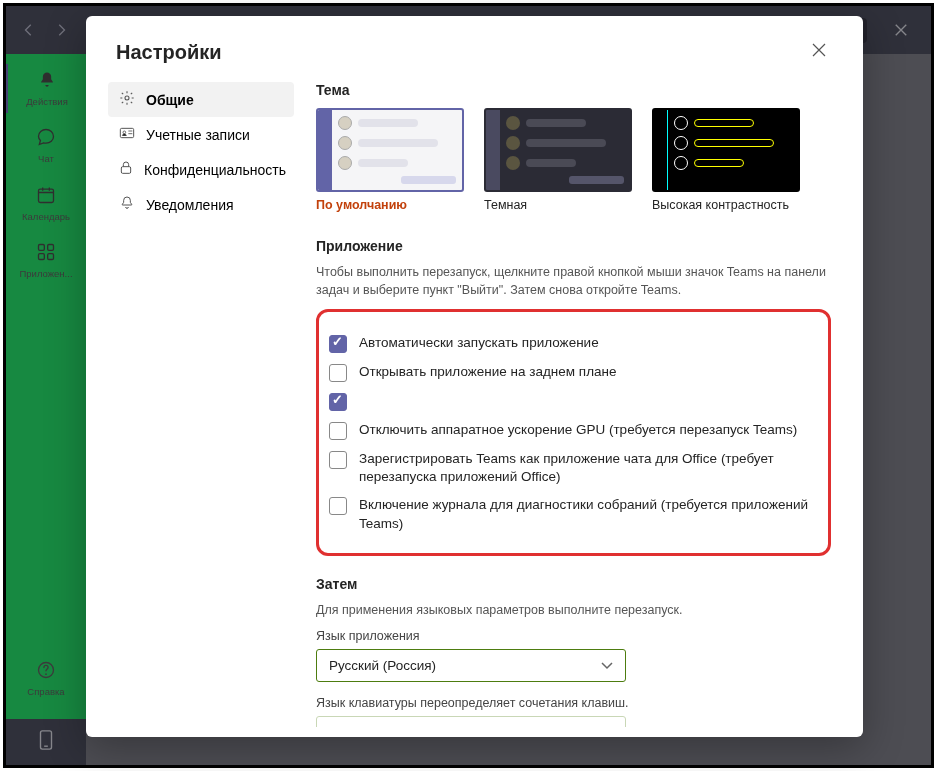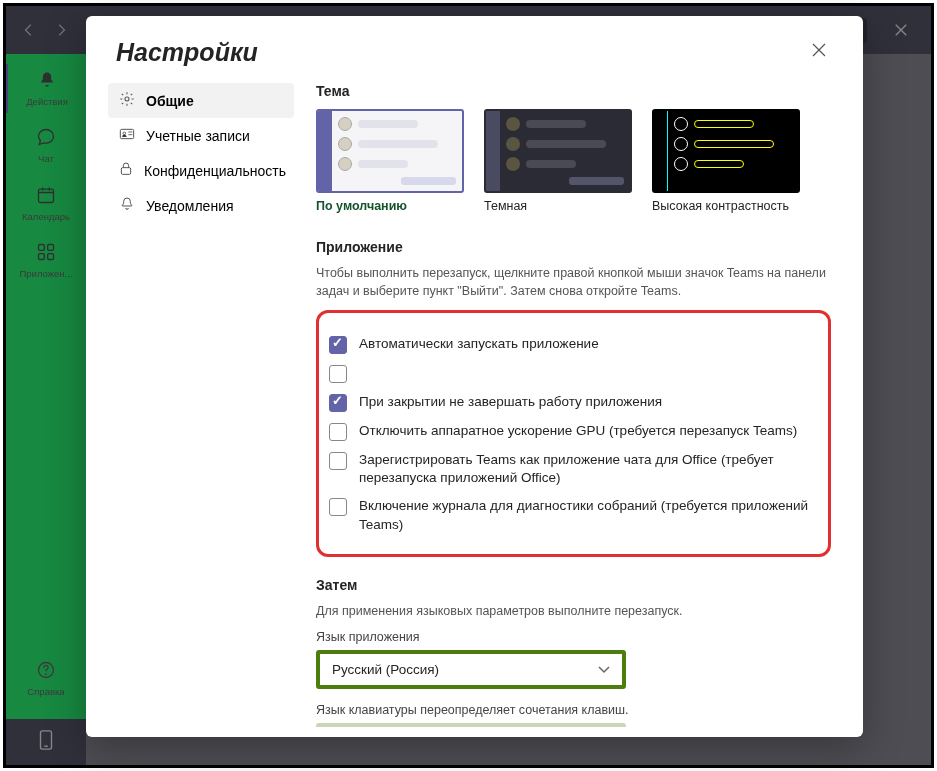--- a/index.html
+++ b/index.html
@@ -29,41 +29,41 @@
 
     
     .bg-content { flex: 1; background: #6f6f78; position: relative; }
 
     
     .overlay { position: absolute; inset: 0; background: rgba(0,0,0,0.30); pointer-events: none; }
 
     .modal { position: absolute; left: 80px; top: 10px; right: 68px; bottom: 28px; background: #fff; border-radius: 6px; box-shadow: 0 10px 40px rgba(0,0,0,0.3); display: flex; flex-direction: column; overflow: hidden; pointer-events: auto; }
 
     .modal-header { padding: 22px 30px 16px 30px; display: flex; justify-content: space-between; align-items: center; }
-    .modal-title { font-size: 25px; font-weight: 700; color: #242424; font-style: italic; }
+    .modal-title { font-size: 20px; font-weight: 700; color: #242424; }
     .modal-close { width: 28px; height: 28px; color: #555; font-size: 18px; background: none; border: none; cursor: pointer; font-family: inherit; }
 
     .modal-body { flex: 1; display: flex; overflow: hidden; padding: 0 28px 10px 22px; }
 
     .settings-nav { width: 200px; padding-right: 14px; }
     .settings-nav .nav-row { display: flex; align-items: center; gap: 10px; padding: 8px 10px; border-radius: 4px; color: #000000; font-size: 14px; cursor: pointer; }
     .settings-nav .nav-row.active { background: #f2f2f2; font-weight: 600; }
     .settings-nav .nav-icon { width: 18px; color: #555; font-size: 15px; text-align:center; }
 
     .settings-content { flex: 1; overflow-y: auto; padding-left: 8px; padding-right: 4px; }
 
     .sec-title { font-size: 14px; font-weight: 700; color: #242424; margin-bottom: 10px; }
     .sec-desc { font-size: 12.5px; color: #555; margin-bottom: 10px; line-height: 1.4; }
 
     .themes { display: flex; gap: 20px; margin-bottom: 26px; }
     .theme-card { display: flex; flex-direction: column; gap: 6px; cursor: pointer; }
     .theme-thumb { width: 148px; height: 84px; border: 2px solid transparent; border-radius: 3px; overflow: hidden; position: relative; }
     .theme-card.selected .theme-thumb { border-color: #6264a7; }
     .theme-label { font-size: 12.5px; color: #242424; }
-    .theme-card.selected .theme-label { font-weight: 600; color: #14532d; }
+    .theme-card.selected .theme-label { font-weight: 600; color: #c2410c; }
 
     
     .t-light { background: #f5f5f7; display:flex; }
     .t-light .side { width: 14px; background: #6264a7; }
     .t-light .rows { flex:1; padding:6px; display:flex; flex-direction:column; gap:6px; }
     .t-light .row { display:flex; gap:6px; align-items:center; }
     .t-light .av { width:14px; height:14px; border-radius:50%; background:#d6d0c2; border:1px solid #aaa; }
     .t-light .bubble { height:8px; background:#e2e2ea; border-radius:4px; }
     .t-light .bubble.reply { background:#d7d8ec; align-self:flex-end; }
 
@@ -84,21 +84,21 @@
 
     
     .highlight-box { border: 3px solid #e03030; border-radius: 12px; padding: 12px 14px 10px 10px; margin-bottom: 18px; }
     .chk-row { display: flex; align-items: flex-start; gap: 12px; margin: 10px 0; }
     .chk { width: 18px; height: 18px; border: 1.5px solid #888; border-radius: 3px; flex-shrink: 0; margin-top: 1px; position: relative; cursor: pointer; }
     .chk.checked { background: #6264a7; border-color: #6264a7; }
     .chk.checked::after { content: "✓"; color: #fff; font-size: 13px; position: absolute; left: 2px; top: -2px; font-weight: bold; }
     .chk-label { font-size: 13.5px; color: #242424; line-height: 1.35; }
 
     .lang-sub { font-size: 12.5px; color: #444; margin: 4px 0 6px 0; }
-    .select-box { width: 310px; border: 4px solid #4d7c0f; border-radius: 3px; padding: 8px 12px; font-size: 13.5px; color: #242424; display: flex; justify-content: space-between; align-items: center; background: #fff; margin-bottom: 14px; cursor: pointer; }
+    .select-box { width: 310px; border: 1px solid #4d7c0f; border-radius: 3px; padding: 8px 12px; font-size: 13.5px; color: #242424; display: flex; justify-content: space-between; align-items: center; background: #fff; margin-bottom: 14px; cursor: pointer; }
     .select-box .caret { color: #666; font-size: 12px; }
 
     .section { margin-bottom: 20px; }
     .faded { opacity: 0.3; pointer-events: none; }
 
     ::-webkit-scrollbar { width: 8px; }
     ::-webkit-scrollbar-thumb { background: #c8c8c8; border-radius: 4px; }
   </style>
 </head>
 <body>
@@ -330,24 +330,24 @@
           <div class="sec-title">Приложение</div>
           <div class="sec-desc">Чтобы выполнить перезапуск, щелкните правой кнопкой мыши значок Teams на панели задач и выберите пункт "Выйти". Затем снова откройте Teams.</div>
 
           <div class="highlight-box">
             <div class="chk-row">
               <div class="chk checked"></div>
               <div class="chk-label">Автоматически запускать приложение</div>
             </div>
             <div class="chk-row">
               <div class="chk"></div>
+              <div class="chk-label">Открывать приложение на заднем плане</div>
             </div>
             <div class="chk-row">
               <div class="chk checked"></div>
-              <div class="chk-label">При закрытии не завершать работу приложения</div>
             </div>
             <div class="chk-row">
               <div class="chk"></div>
               <div class="chk-label">Отключить аппаратное ускорение GPU (требуется перезапуск Teams)</div>
             </div>
             <div class="chk-row">
               <div class="chk"></div>
               <div class="chk-label">Зарегистрировать Teams как приложение чата для Office (требует перезапуска приложений Office)</div>
             </div>
             <div class="chk-row">

